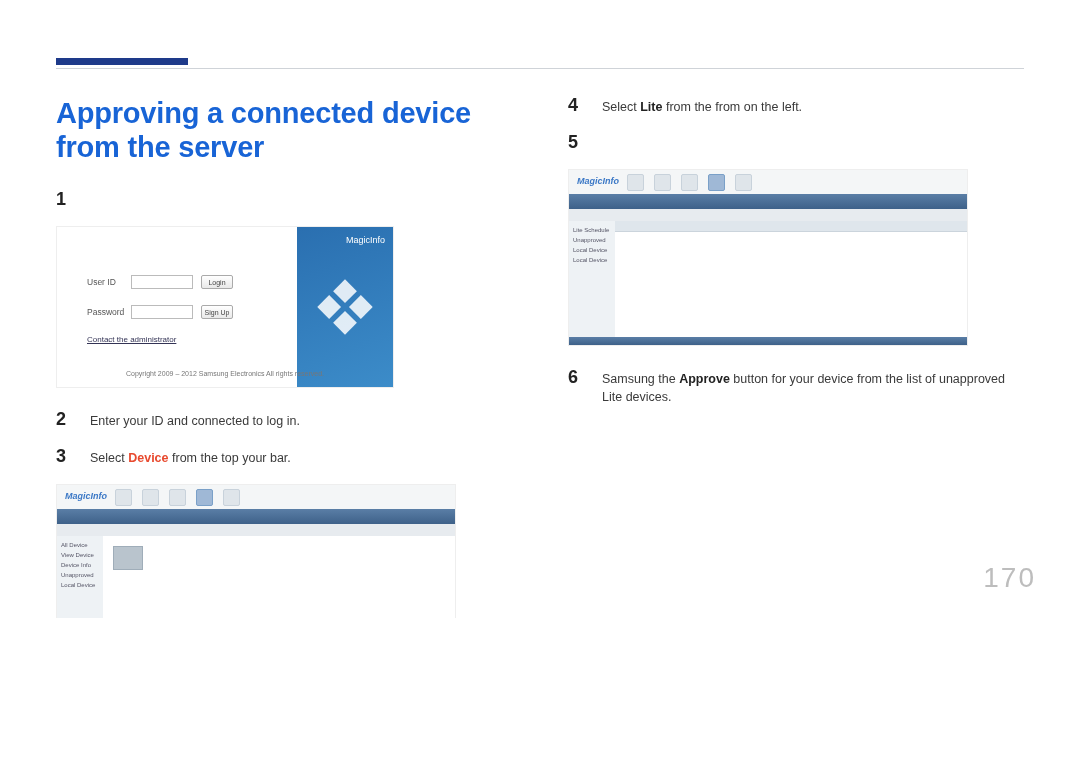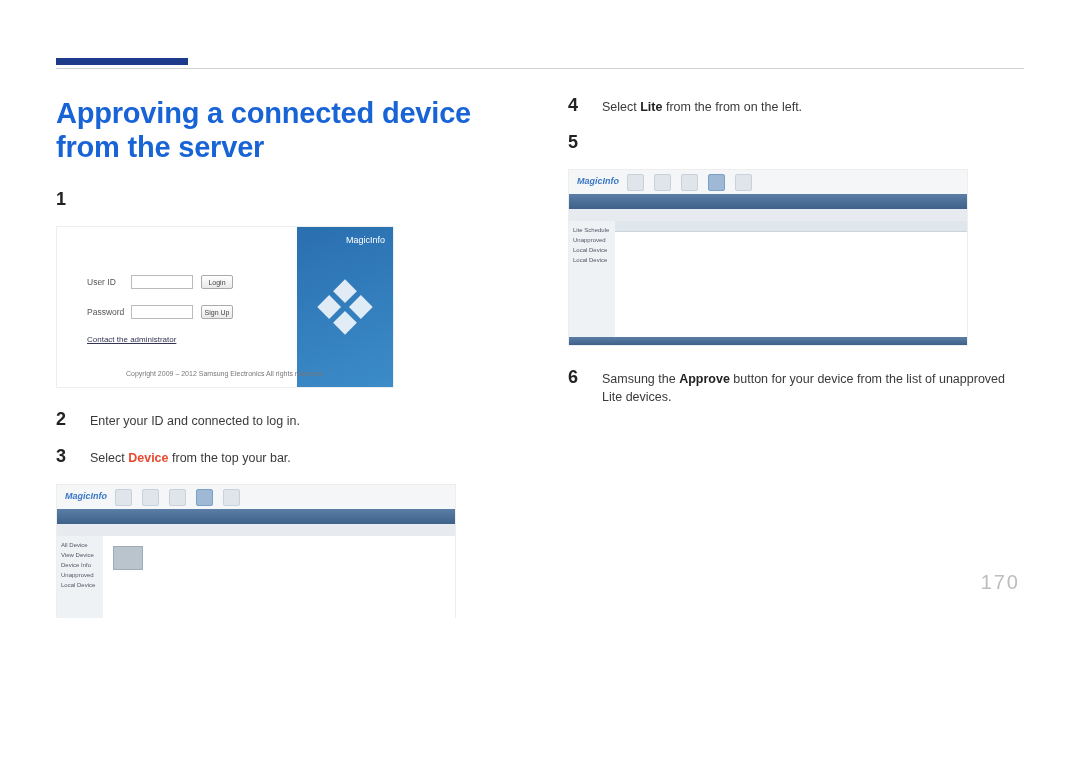--- a/index.html
+++ b/index.html
@@ -37,21 +37,21 @@
   .ss-app .iconbar .ic{width:15px;height:15px;border-radius:2px;background:#dfe5ea;border:1px solid #c8d2db}
   .ss-app .iconbar .ic.sel{background:#9fb8d6;border-color:#7aa0c8}
   .ss-app .topbar{position:absolute;left:0;right:0;top:24px;height:15px;background:linear-gradient(#5a7ea6,#3e6189)}
   .ss-app .subbar{position:absolute;left:0;right:0;top:39px;height:12px;background:#e7ebef;border-bottom:1px solid #d0d6dc}
   .ss-app .sidebar{position:absolute;left:0;top:51px;bottom:8px;width:46px;background:#eef2f5;border-right:1px solid #d6dde3;font-size:6px;color:#556;padding:4px 4px}
   .ss-app .sidebar div{padding:2px 0}
   .ss-app .content{position:absolute;left:46px;right:0;top:51px;bottom:8px;background:#fff}
   .ss-app .footer{position:absolute;left:0;right:0;bottom:0;height:8px;background:linear-gradient(#5a7ea6,#3e6189)}
   .ss-app .thumb{position:absolute;left:10px;top:10px;width:28px;height:22px;background:#b9c4cd;border:1px solid #9fadb9}
   .ss-app .headerrow{position:absolute;left:0;right:0;top:0;height:10px;background:#dfe6ec;border-bottom:1px solid #cbd4dc}
-  .page-num{position:absolute;right:60px;bottom:24px;font-size:20px;color:#bdbdbd;font-weight:300;letter-spacing:2px}
+  .page-num{position:absolute;right:44px;bottom:24px;font-size:28px;color:#bdbdbd;font-weight:300;letter-spacing:2px}
 </style>
 </head>
 <body>
 
 <div class="page">
   <div class="accent-bar"></div>
   <div class="rule"></div>
 
   <div class="columns">
 

